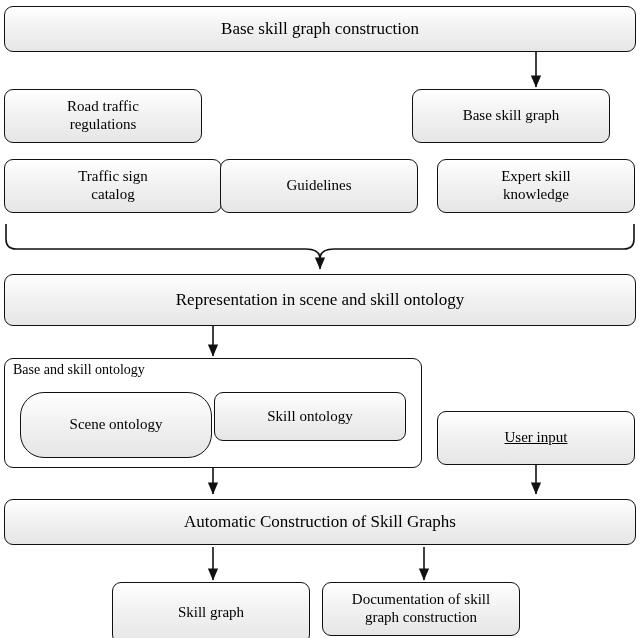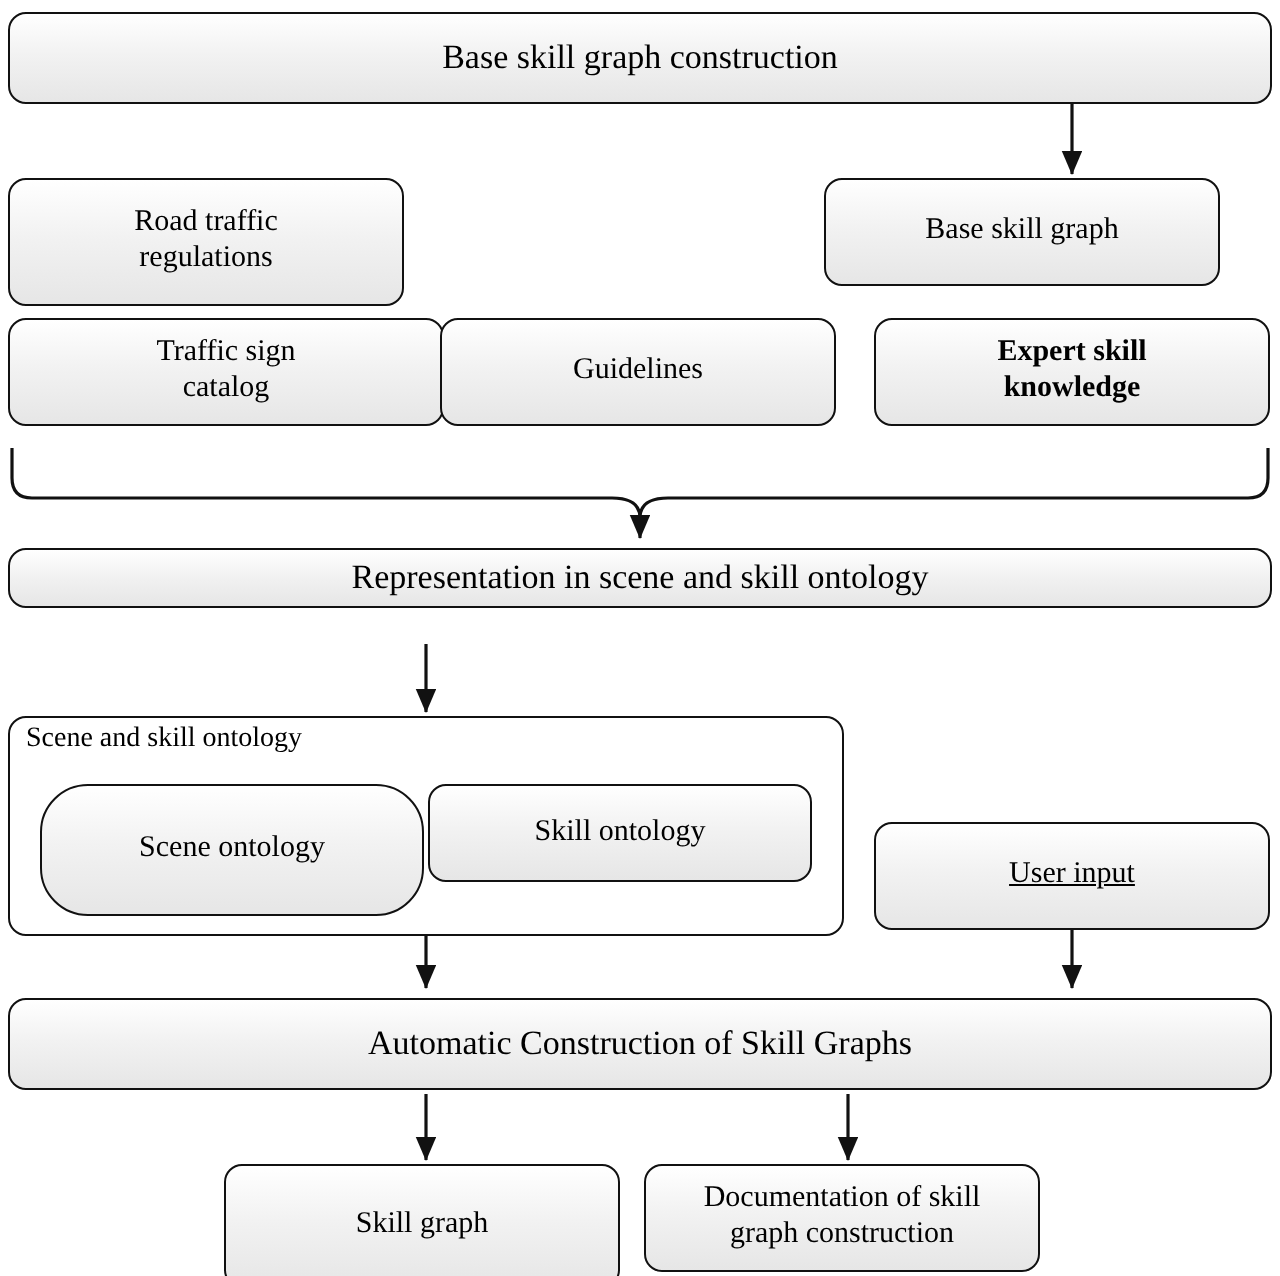--- a/index.html
+++ b/index.html
@@ -90,49 +90,49 @@
 
     <path d="M213,547 L213,580" stroke="#111111" stroke-width="1.6" fill="none" marker-end="url(#arrowhead)"></path>
 
     <path d="M424,547 L424,580" stroke="#111111" stroke-width="1.6" fill="none" marker-end="url(#arrowhead)"></path>
   </svg>
 
   <div class="node bigbar" style="left:4px; top:6px; width:632px; height:46px;">
     <span class="label">Base skill graph construction</span>
   </div>
 
-  <div class="node small" style="left:4px; top:89px; width:198px; height:64px;">
+  <div class="node small" style="left:4px; top:89px; width:198px; height:54px;">
     <span class="label">Road traffic
 regulations</span>
   </div>
 
   <div class="node small" style="left:412px; top:89px; width:198px; height:54px;">
     <span class="label">Base skill graph</span>
   </div>
 
   <div class="node small" style="left:4px; top:159px; width:218px; height:54px;">
     <span class="label">Traffic sign
 catalog</span>
   </div>
 
   <div class="node small" style="left:220px; top:159px; width:198px; height:54px;">
     <span class="label">Guidelines</span>
   </div>
 
-  <div class="node small" style="left:437px; top:159px; width:198px; height:54px;font-weight:bold;">
+  <div class="node small" style="left:437px; top:159px; width:198px; height:54px;">
     <span class="label">Expert skill
 knowledge</span>
   </div>
 
-  <div class="node bigbar" style="left:4px; top:274px; width:632px; height:30px;">
+  <div class="node bigbar" style="left:4px; top:274px; width:632px; height:52px;">
     <span class="label">Representation in scene and skill ontology</span>
   </div>
 
   <div class="group" style="left:4px; top:358px; width:418px; height:110px;">
-    <span class="group-title">Scene and skill ontology</span>
+    <span class="group-title">Base and skill ontology</span>
   </div>
 
   <div class="node small" style="left:20px; top:392px; width:192px; height:66px;border-radius:24px;">
     <span class="label">Scene ontology</span>
   </div>
 
   <div class="node small" style="left:214px; top:392px; width:192px; height:49px;">
     <span class="label">Skill ontology</span>
   </div>
 

